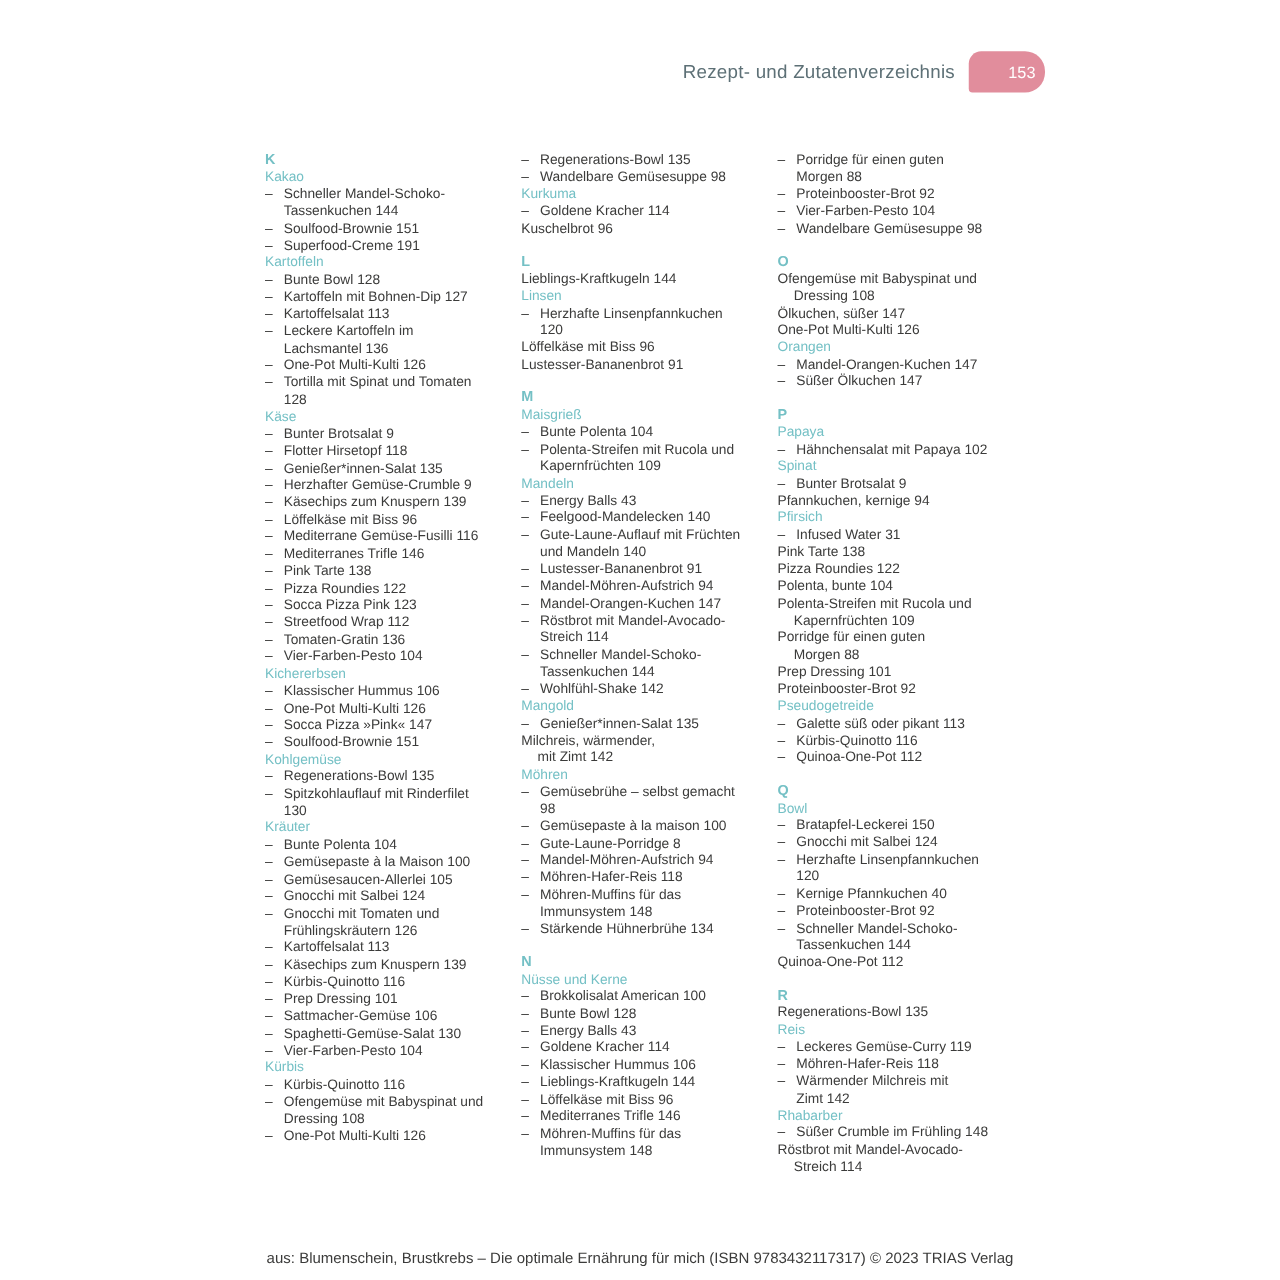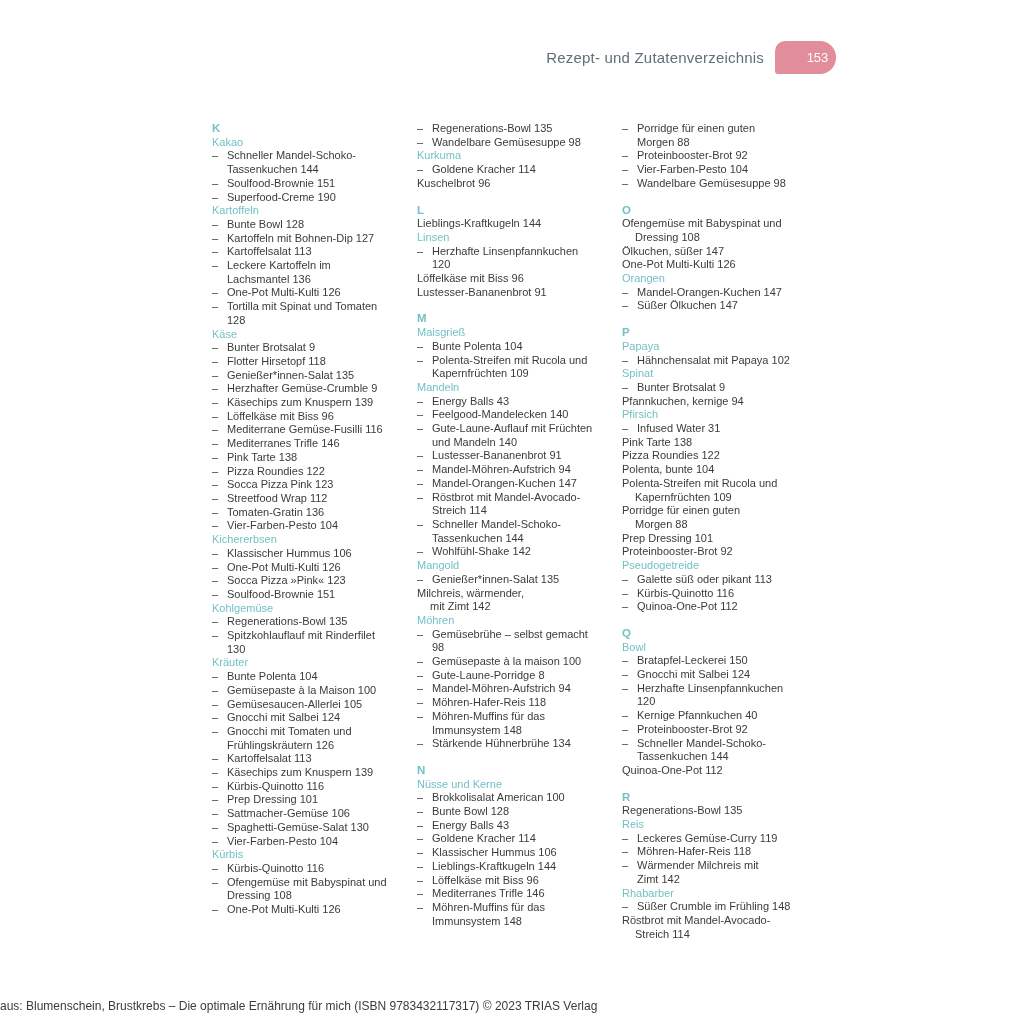--- a/index.html
+++ b/index.html
@@ -38,21 +38,21 @@
   .entry{}
   .entry.dash{display:flex;}
   .dash-mark{flex:0 0 15px;width:15px;}
   .entry-text{flex:1;min-width:0;}
   .line{display:block;white-space:nowrap;}
   .entry.plain .cont{padding-left:13px;}
 
   
   .page-footer{
     position:absolute;bottom:11px;left:0;width:100%;
-    text-align:left;font-size:12px;color:#3b3b3a;
+    text-align:center;font-size:12px;color:#3b3b3a;
   }
 </style>
 </head>
 <body style="--teal: #74c0c5; --pink: #e18d9c; --text: #3b3b3a; --headertext: #5d7076;">
 
 <div class="page">
 
   <div class="page-header">
     <span class="title">Rezept- und Zutatenverzeichnis</span>
     <span class="page-badge">
@@ -73,21 +73,21 @@
         </div>
         <div class="entry dash">
           <span class="dash-mark">–</span>
           <span class="entry-text">
             <span class="line">Soulfood-Brownie 151</span>
           </span>
         </div>
         <div class="entry dash">
           <span class="dash-mark">–</span>
           <span class="entry-text">
-            <span class="line">Superfood-Creme 190</span>
+            <span class="line">Superfood-Creme 191</span>
           </span>
         </div>
         <div class="head">Kartoffeln</div>
         <div class="entry dash">
           <span class="dash-mark">–</span>
           <span class="entry-text">
             <span class="line">Bunte Bowl 128</span>
           </span>
         </div>
         <div class="entry dash">
@@ -216,21 +216,21 @@
         </div>
         <div class="entry dash">
           <span class="dash-mark">–</span>
           <span class="entry-text">
             <span class="line">One-Pot Multi-Kulti 126</span>
           </span>
         </div>
         <div class="entry dash">
           <span class="dash-mark">–</span>
           <span class="entry-text">
-            <span class="line">Socca Pizza »Pink« 123</span>
+            <span class="line">Socca Pizza »Pink« 147</span>
           </span>
         </div>
         <div class="entry dash">
           <span class="dash-mark">–</span>
           <span class="entry-text">
             <span class="line">Soulfood-Brownie 151</span>
           </span>
         </div>
         <div class="head">Kohlgemüse</div>
         <div class="entry dash">

